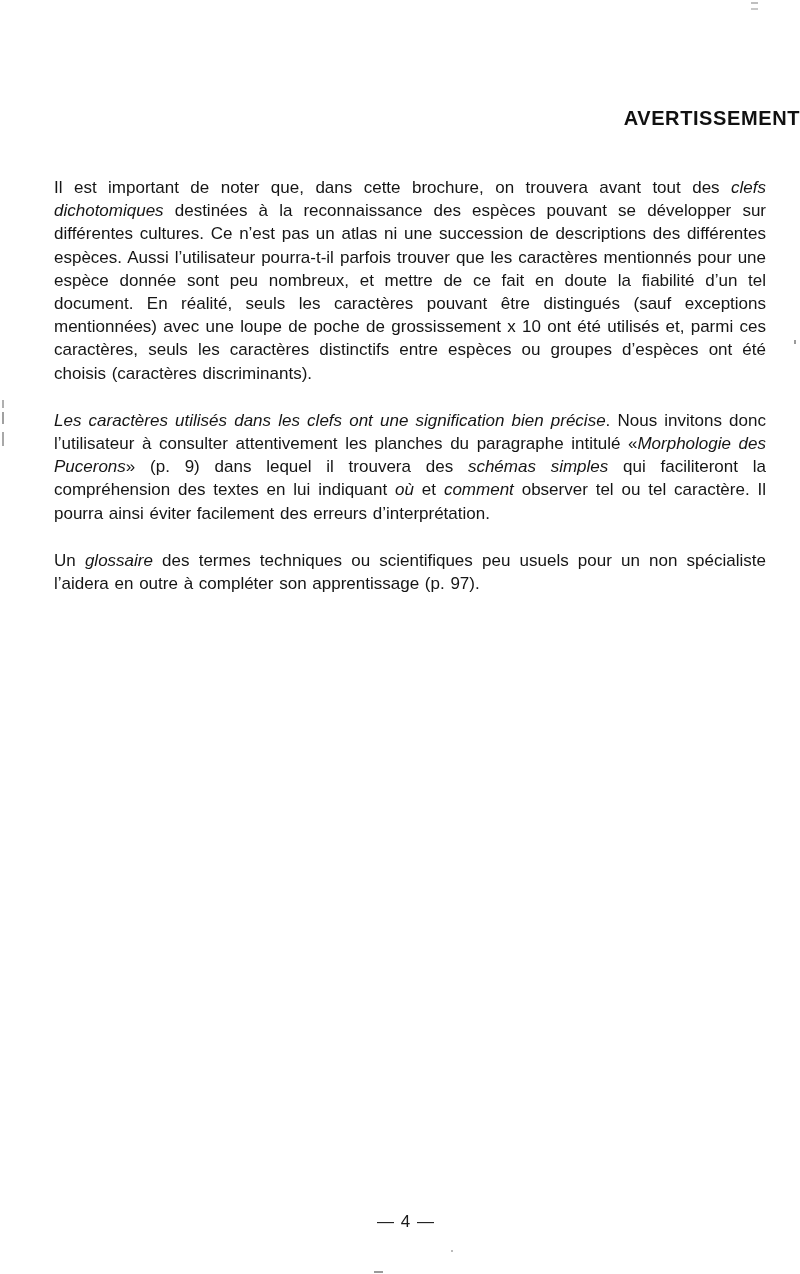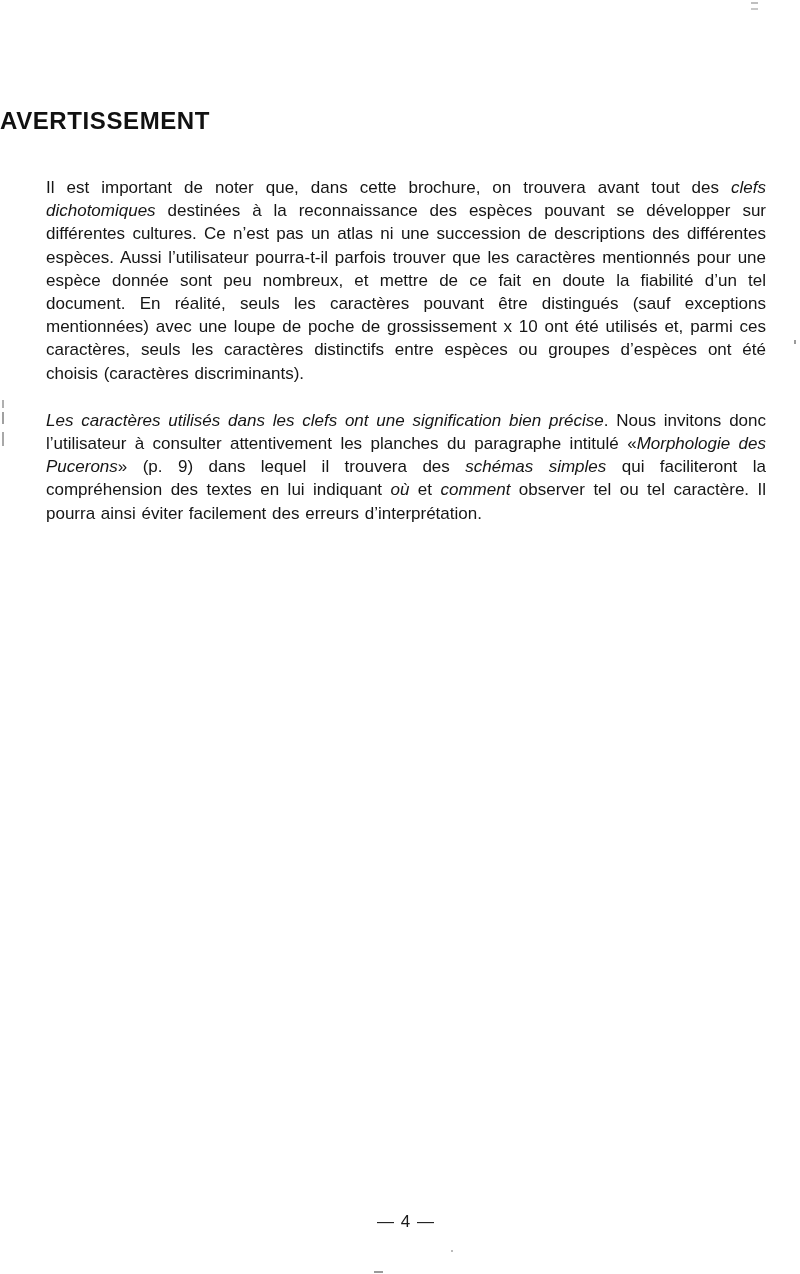--- a/index.html
+++ b/index.html
@@ -14,37 +14,37 @@
     background: #ffffff;
     overflow: hidden;
     font-family: "Liberation Sans", "DejaVu Sans", sans-serif;
     color: #151515;
   }
   .doc-title {
     position: absolute;
     top: 107px;
     left: 0;
     width: 100%;
-    text-align: left;
-    font-size: 24px;
+    text-align: right;
+    font-size: 20px;
     font-weight: bold;
     letter-spacing: 0.6px;
     color: #111111;
   }
   .content {
     position: absolute;
     left: 46px;
     top: 176px;
     width: 720px;
   }
   .para {
     font-size: 17px;
     line-height: 23.2px;
     text-align: justify;
-    margin: 0 0 24px 0;
+    margin: 0 0 24px 8px;
     word-spacing: 1px;
   }
   .para i, .para .it {
     font-style: italic;
   }
   .page-number {
     position: absolute;
     top: 1212px;
     left: 46px;
     width: 720px;
@@ -61,20 +61,21 @@
 </head>
 <body>
 
 <div class="page">
 
   <div class="doc-title">AVERTISSEMENT</div>
 
   <div class="content">
     <p class="para"><span>Il est important de noter que, dans cette brochure, on trouvera avant tout des </span><span class="it">clefs dichotomiques</span><span> destinées à la reconnaissance des espèces pouvant se développer sur différentes cultures. Ce n’est pas un atlas ni une succession de descriptions des différentes espèces. Aussi l’utilisateur pourra-t-il parfois trouver que les caractères mentionnés pour une espèce donnée sont peu nombreux, et mettre de ce fait en doute la fiabilité d’un tel document. En réalité, seuls les caractères pouvant être distingués (sauf exceptions mentionnées) avec une loupe de poche de grossissement x 10 ont été utilisés et, parmi ces caractères, seuls les caractères distinctifs entre espèces ou groupes d’espèces ont été choisis (caractères discriminants).</span></p>
     <p class="para"><span class="it">Les caractères utilisés dans les clefs ont une signification bien précise</span><span>. Nous invitons donc l’utilisateur à consulter attentivement les planches du paragraphe intitulé «</span><span class="it">Morphologie des Pucerons</span><span>» (p. 9) dans lequel il trouvera des </span><span class="it">schémas simples</span><span> qui faciliteront la compréhension des textes en lui indiquant </span><span class="it">où</span><span> et </span><span class="it">comment</span><span> observer tel ou tel caractère. Il pourra ainsi éviter facilement des erreurs d’interprétation.</span></p>
+    <p class="para"><span>Un </span><span class="it">glossaire</span><span> des termes techniques ou scientifiques peu usuels pour un non spécialiste l’aidera en outre à compléter son apprentissage (p. 97).</span></p>
   </div>
 
   <div class="page-number">— 4 —</div>
 
   <div class="artifact" style="left:751px;top:2px;width:7px;height:2px;background:#bfbfbf;"></div>
   <div class="artifact" style="left:751px;top:8px;width:7px;height:2px;background:#c8c8c8;"></div>
   <div class="artifact" style="left:2px;top:400px;width:2px;height:8px;background:#b0b0b0;"></div>
   <div class="artifact" style="left:2px;top:412px;width:2px;height:12px;background:#a0a0a0;"></div>
   <div class="artifact" style="left:2px;top:432px;width:2px;height:14px;background:#a8a8a8;"></div>
   <div class="artifact" style="left:794px;top:340px;width:2px;height:4px;background:#9a9a9a;"></div>

